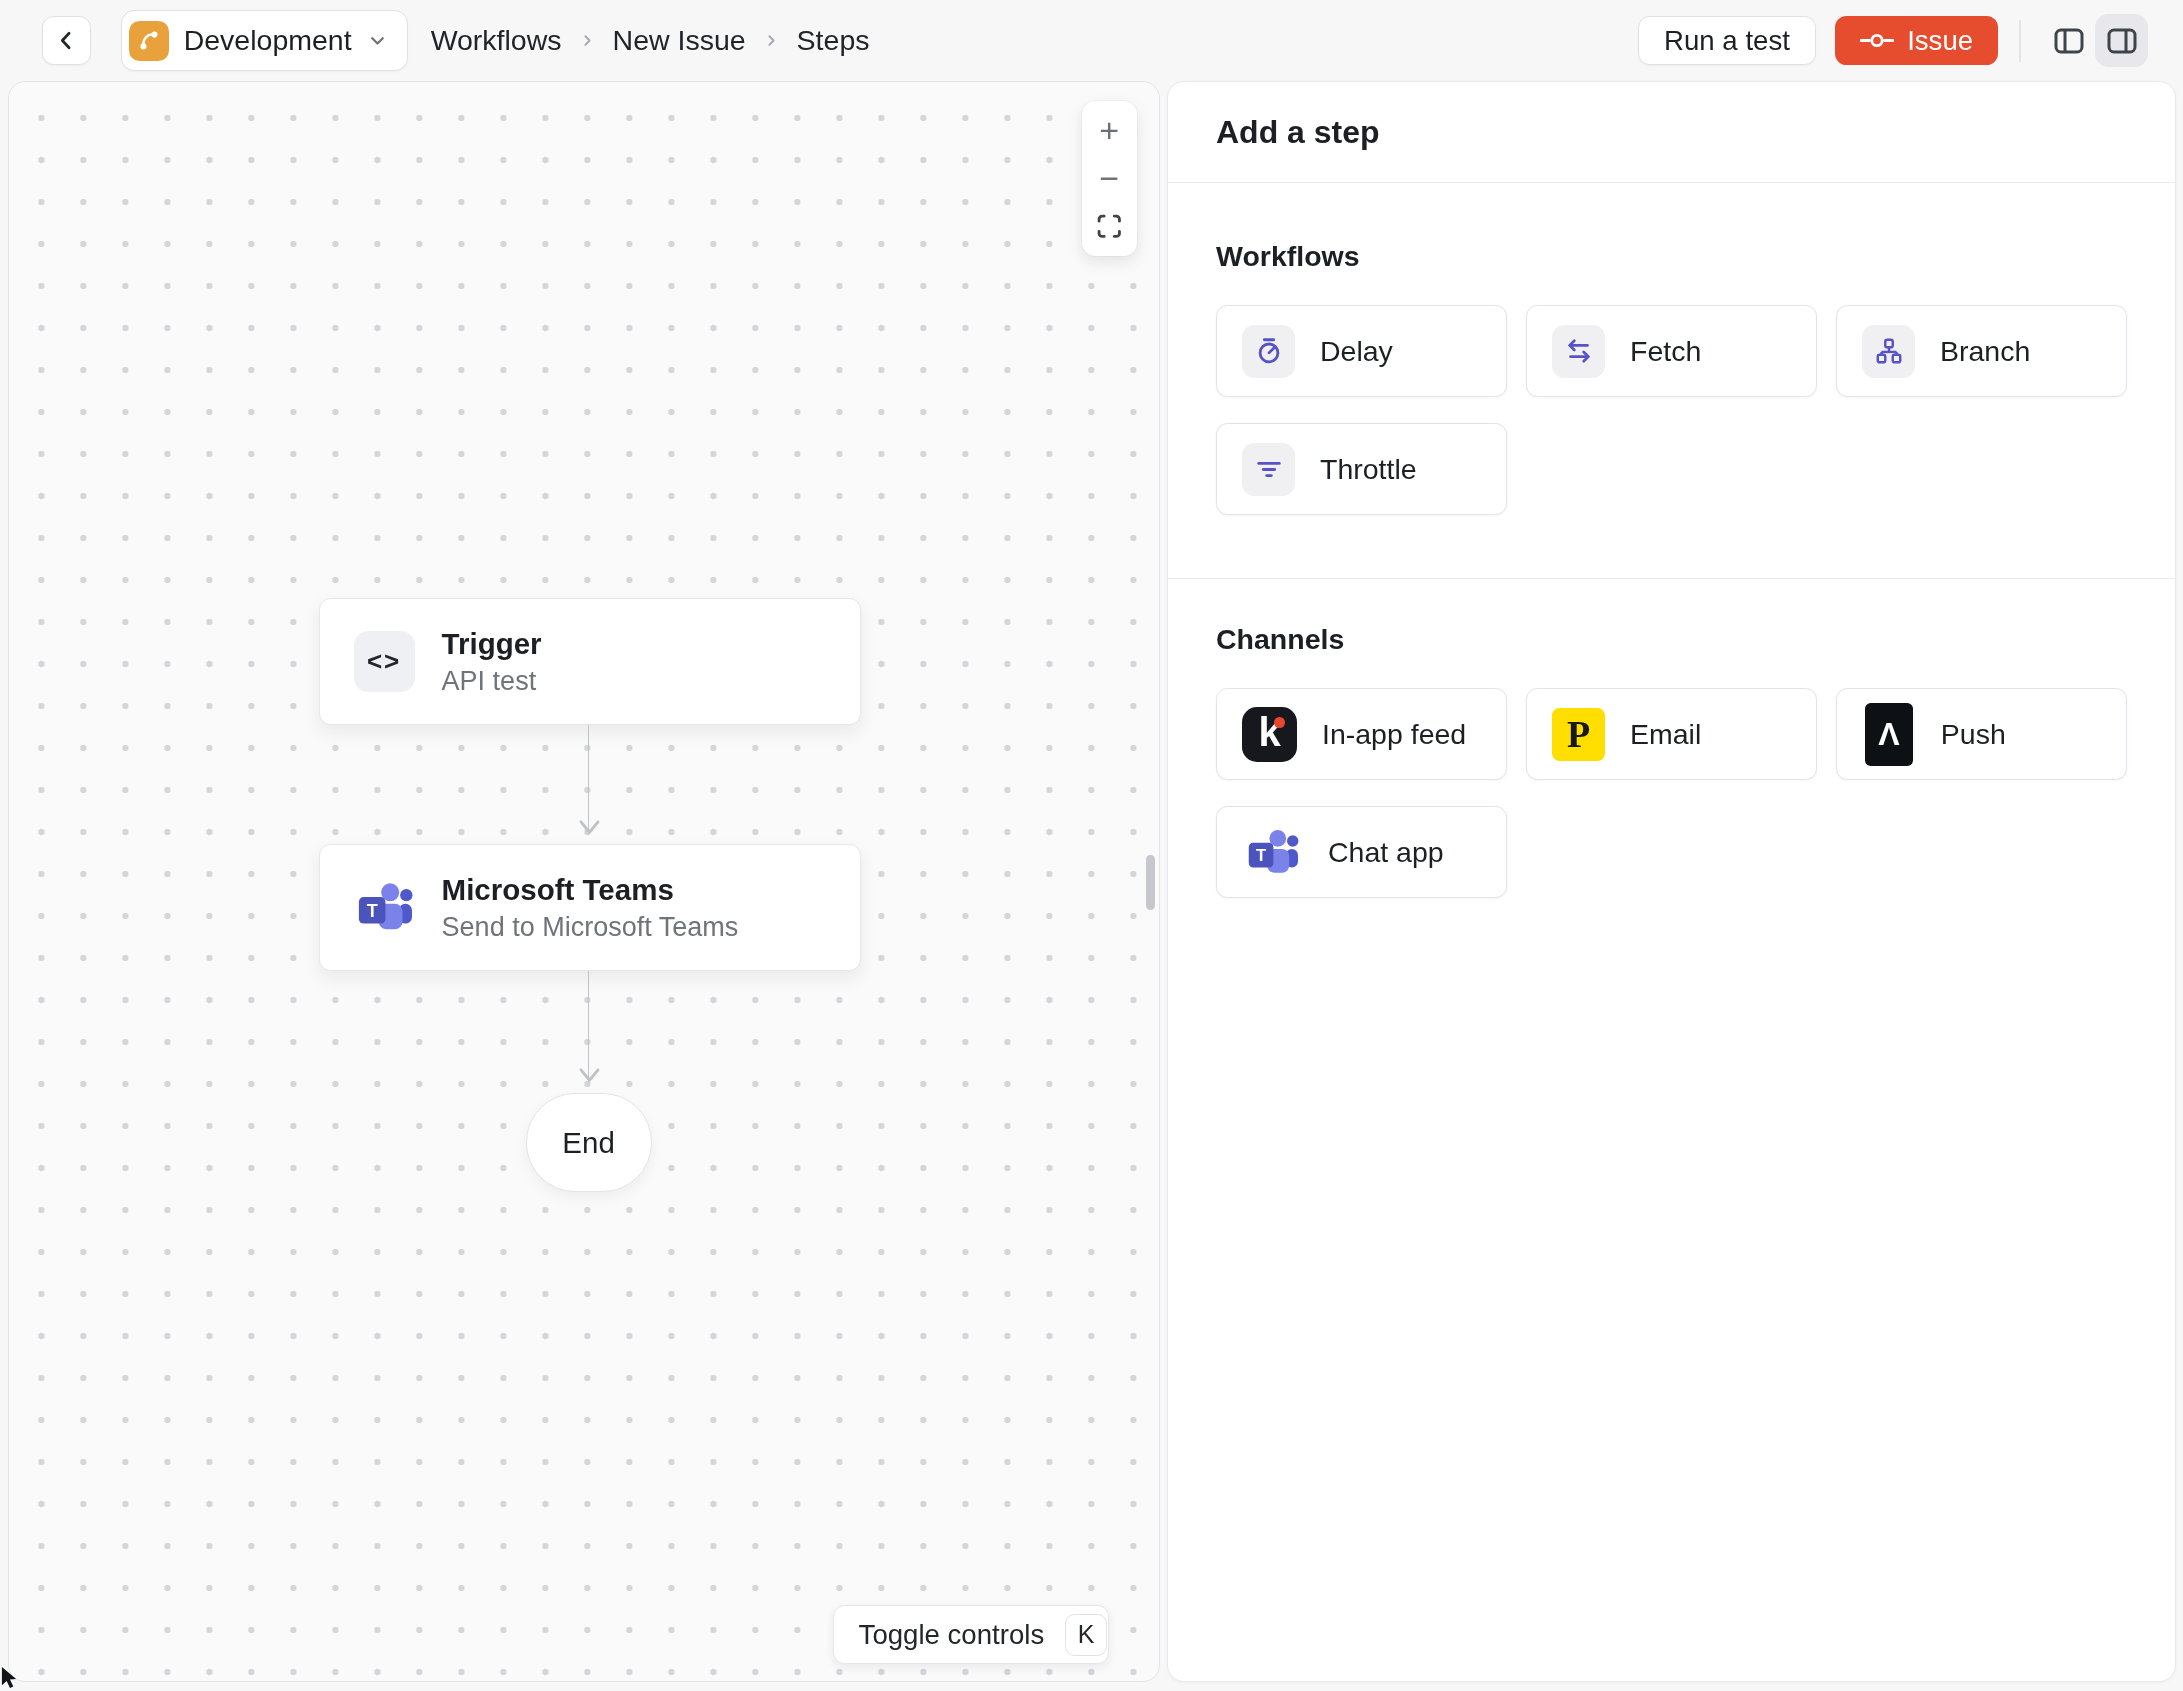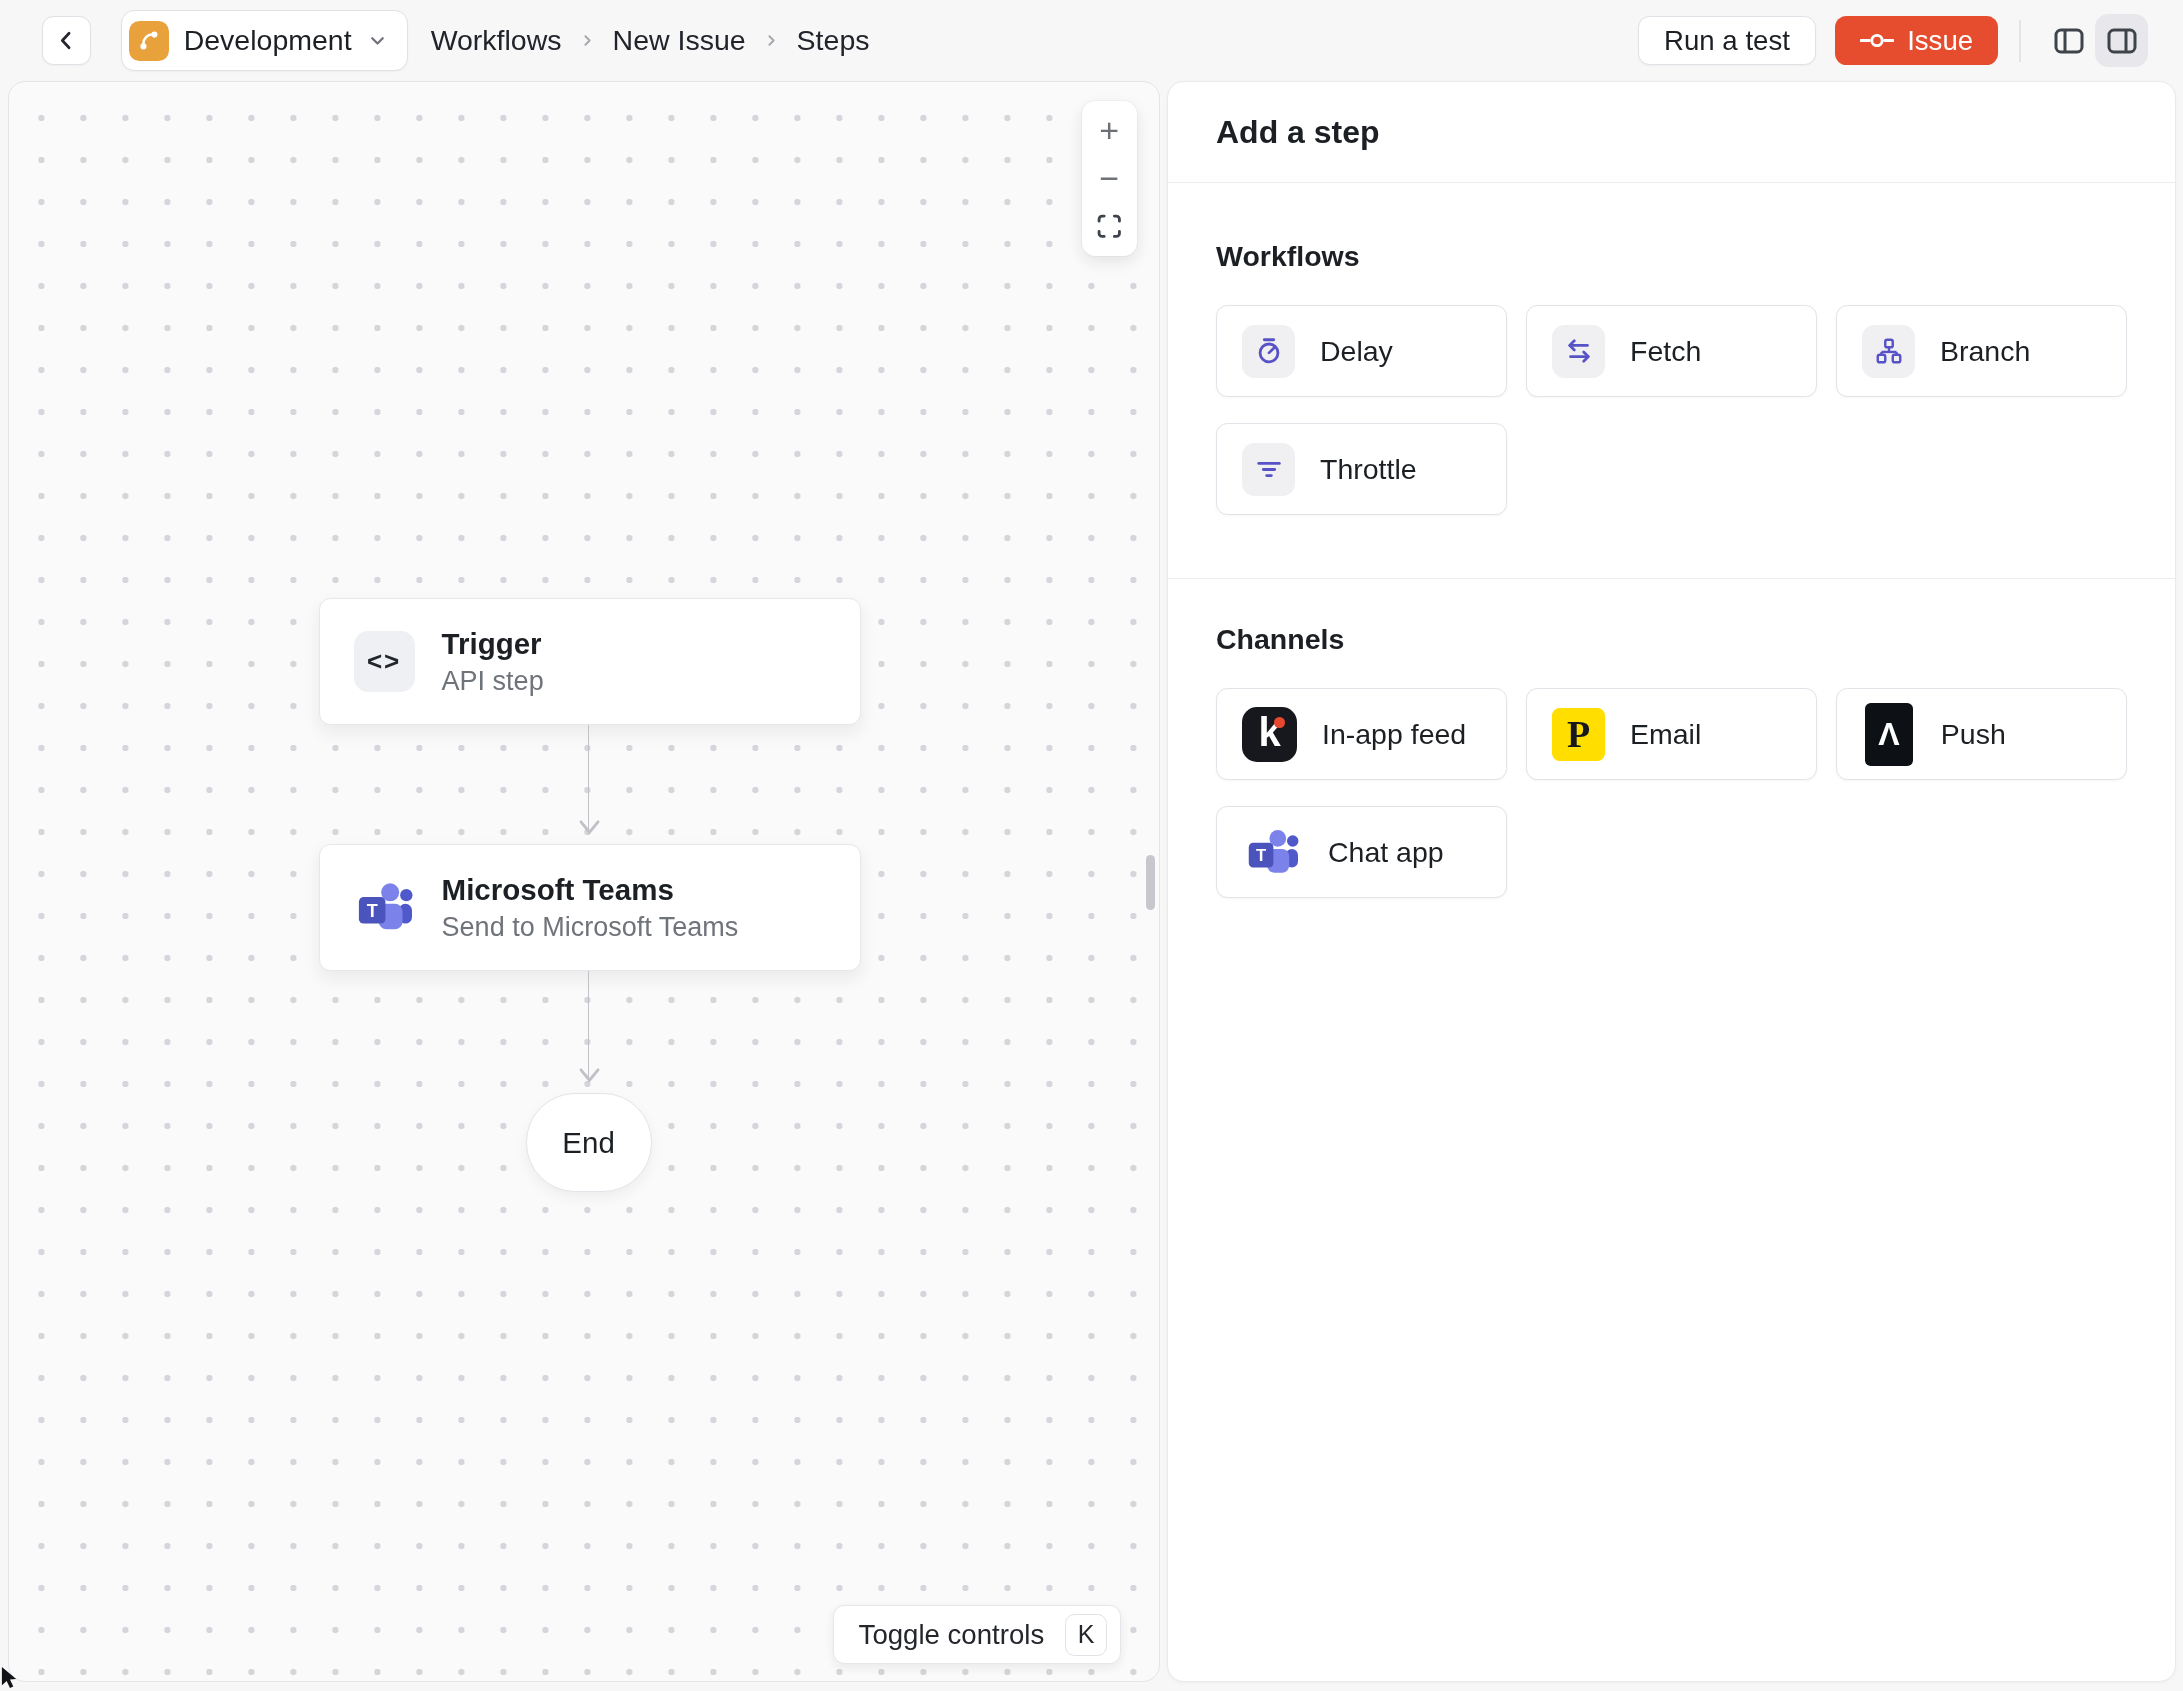--- a/index.html
+++ b/index.html
@@ -97,21 +97,21 @@
   .end-node {
     position: absolute; left: 517px; top: 1011px; width: 126px; height: 99px;
     background: #fff; border: 1.4px solid #e3e4e9; border-radius: 49px;
     box-shadow: 0 5.7px 13.3px rgba(25,28,36,.05);
     display: flex; align-items: center; justify-content: center;
     font-size: 29.5px; font-weight: 500; color: #1c2024; cursor: pointer;
   }
   .toggle-controls {
     position: absolute; left: 824px; top: 1523px; height: 59px; border-radius: 11.4px;
     background: #fff; border: 1px solid #e5e6ea; box-shadow: 0 3.8px 9.5px rgba(25,28,36,.07);
-    display: flex; align-items: center; padding: 0 13px 0 25px; cursor: pointer;
+    display: flex; align-items: center; padding: 0 1px 0 25px; cursor: pointer;
   }
   .toggle-controls-label { font-size: 27.6px; color: #23262b; font-weight: 400; }
   .kbd-badge {
     margin-left: 21px; width: 42px; height: 42px; border-radius: 9.5px;
     border: 1.4px solid #e1e2e7; display: flex; align-items: center; justify-content: center;
     font-size: 25px; color: #23262b;
   }
   .canvas-scrollthumb {
     position: absolute; right: 3.8px; top: 773px; width: 8.6px; height: 55px;
     border-radius: 4.8px; background: #c6c8ce; cursor: pointer;
@@ -255,21 +255,21 @@
       </svg>
     </button>
   </div>
 
   <div class="node-card node-trigger">
     <span class="node-iconbox">
       <span class="trigger-glyph">&lt;&gt;</span>
     </span>
     <span>
       <div class="node-title">Trigger</div>
-      <div class="node-subtitle">API step</div>
+      <div class="node-subtitle">API test</div>
     </span>
   </div>
 
   <div class="edge edge-1"></div>
   <svg class="edge-arrowhead arrow-1" width="25" height="19" viewBox="0 0 26 20">
     <polyline points="4,4 13,15 22,4" stroke="#c0c2c8" stroke-width="3" fill="none" stroke-linecap="round" stroke-linejoin="round"></polyline>
   </svg>
 
   <div class="node-card node-teams">
     <span class="node-iconbox" style="background: transparent;">

